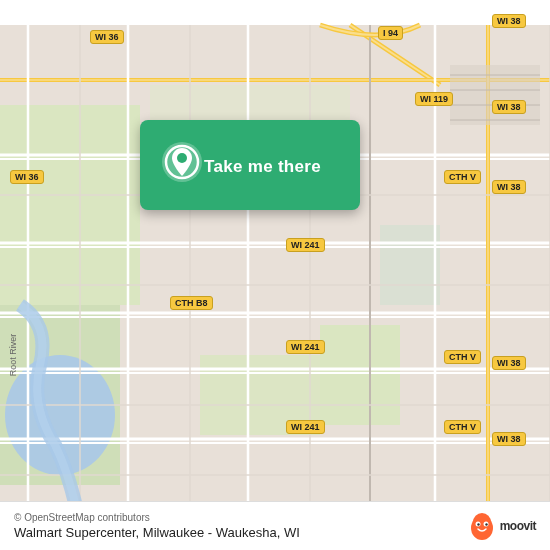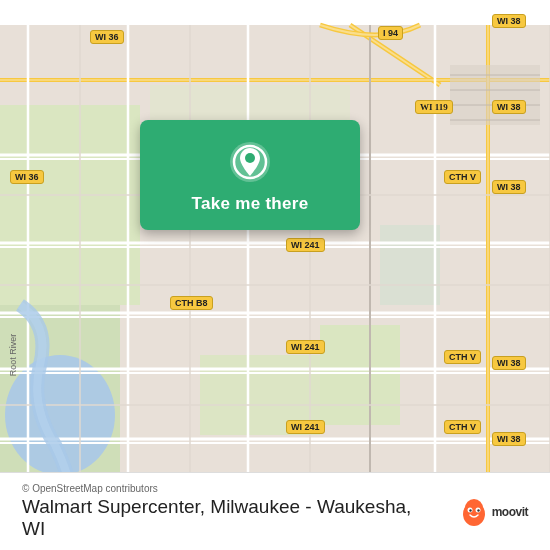--- a/index.html
+++ b/index.html
@@ -28,21 +28,20 @@
 
     
     #take-me-there-card {
       position: absolute;
       top: 120px;
       left: 140px;
       width: 220px;
       background: #2eac72;
       border-radius: 8px;
       display: flex;
-      flex-direction: column;
       align-items: center;
       padding: 20px 20px 16px 20px;
       box-shadow: 0 4px 12px rgba(0,0,0,0.3);
       cursor: pointer;
     }
 
     #pin-icon {
       width: 44px;
       height: 44px;
       margin-bottom: 10px;
@@ -56,40 +55,40 @@
     }
 
     
     #bottom-bar {
       position: absolute;
       bottom: 0;
       left: 0;
       width: 100%;
       background: white;
       border-top: 1px solid #ddd;
-      padding: 10px 22px;
-      display: flex;
-      align-items: center;
+      padding: 10px 14px;
+      display: flex;
+      align-items: flex-end;
       justify-content: space-between;
       gap: 44px;
     }
 
     #bottom-left {
       display: flex;
       flex-direction: column;
       gap: 2px;
     }
 
     #copyright-text {
       font-size: 10px;
       color: #666;
     }
 
     #location-text {
-      font-size: 19px;
+      font-size: 13px;
       color: #222;
       font-weight: 500;
     }
 
     #moovit-logo {
       display: flex;
       align-items: center;
       gap: 4px;
     }
 
@@ -189,21 +188,21 @@
     <line x1="450" y1="50" x2="540" y2="50" stroke="#c0b8b0" stroke-width="1"></line>
     <line x1="450" y1="65" x2="540" y2="65" stroke="#c0b8b0" stroke-width="1"></line>
     <line x1="450" y1="80" x2="540" y2="80" stroke="#c0b8b0" stroke-width="1"></line>
     <line x1="450" y1="95" x2="540" y2="95" stroke="#c0b8b0" stroke-width="1"></line>
   </svg>
 
   <div id="road-labels-container">
   <div class="road-label" style="top: 14px; left: 378px; margin-top: 12px;">I 94</div>
       <div class="road-label" style="top: 30px; left: 90px;">WI 36</div>
       <div class="road-label" style="top: 14px; left: 492px;">WI 38</div>
-      <div class="road-label" style="top: 100px; left: 415px; font-family: Liberation Serif, serif;">WI 119</div>
+      <div class="road-label" style="top: 92px; left: 415px;">WI 119</div>
       <div class="road-label" style="top: 100px; left: 492px;">WI 38</div>
       <div class="road-label" style="top: 170px; left: 10px;">WI 36</div>
       <div class="road-label" style="top: 170px; left: 444px;">CTH V</div>
       <div class="road-label" style="top: 180px; left: 492px;">WI 38</div>
       <div class="road-label" style="top: 238px; left: 286px;">WI 241</div>
       <div class="road-label" style="top: 296px; left: 170px;">CTH B8</div>
       <div class="road-label" style="top: 340px; left: 286px;">WI 241</div>
       <div class="road-label" style="top: 350px; left: 444px;">CTH V</div>
       <div class="road-label" style="top: 356px; left: 492px;">WI 38</div>
       <div class="road-label" style="top: 420px; left: 286px;">WI 241</div>

